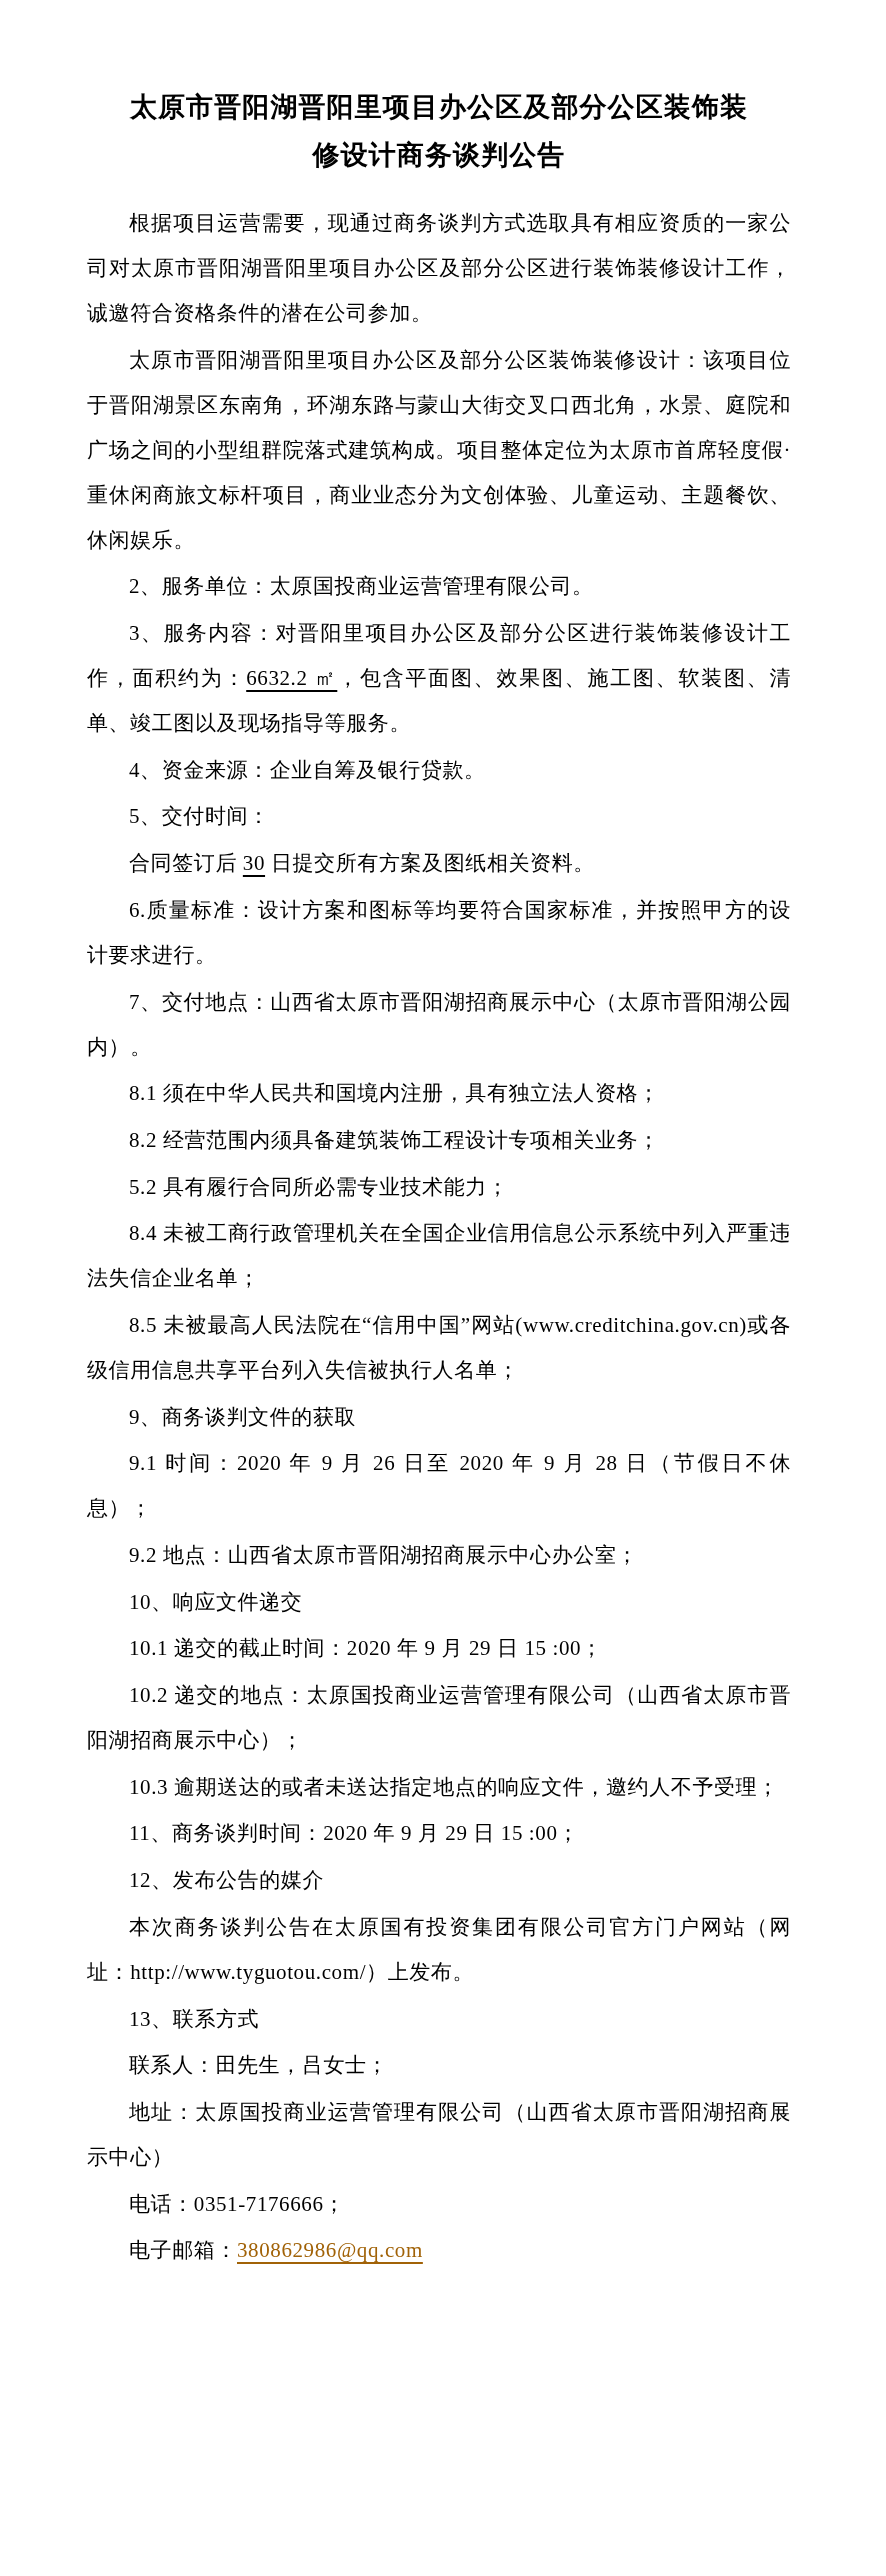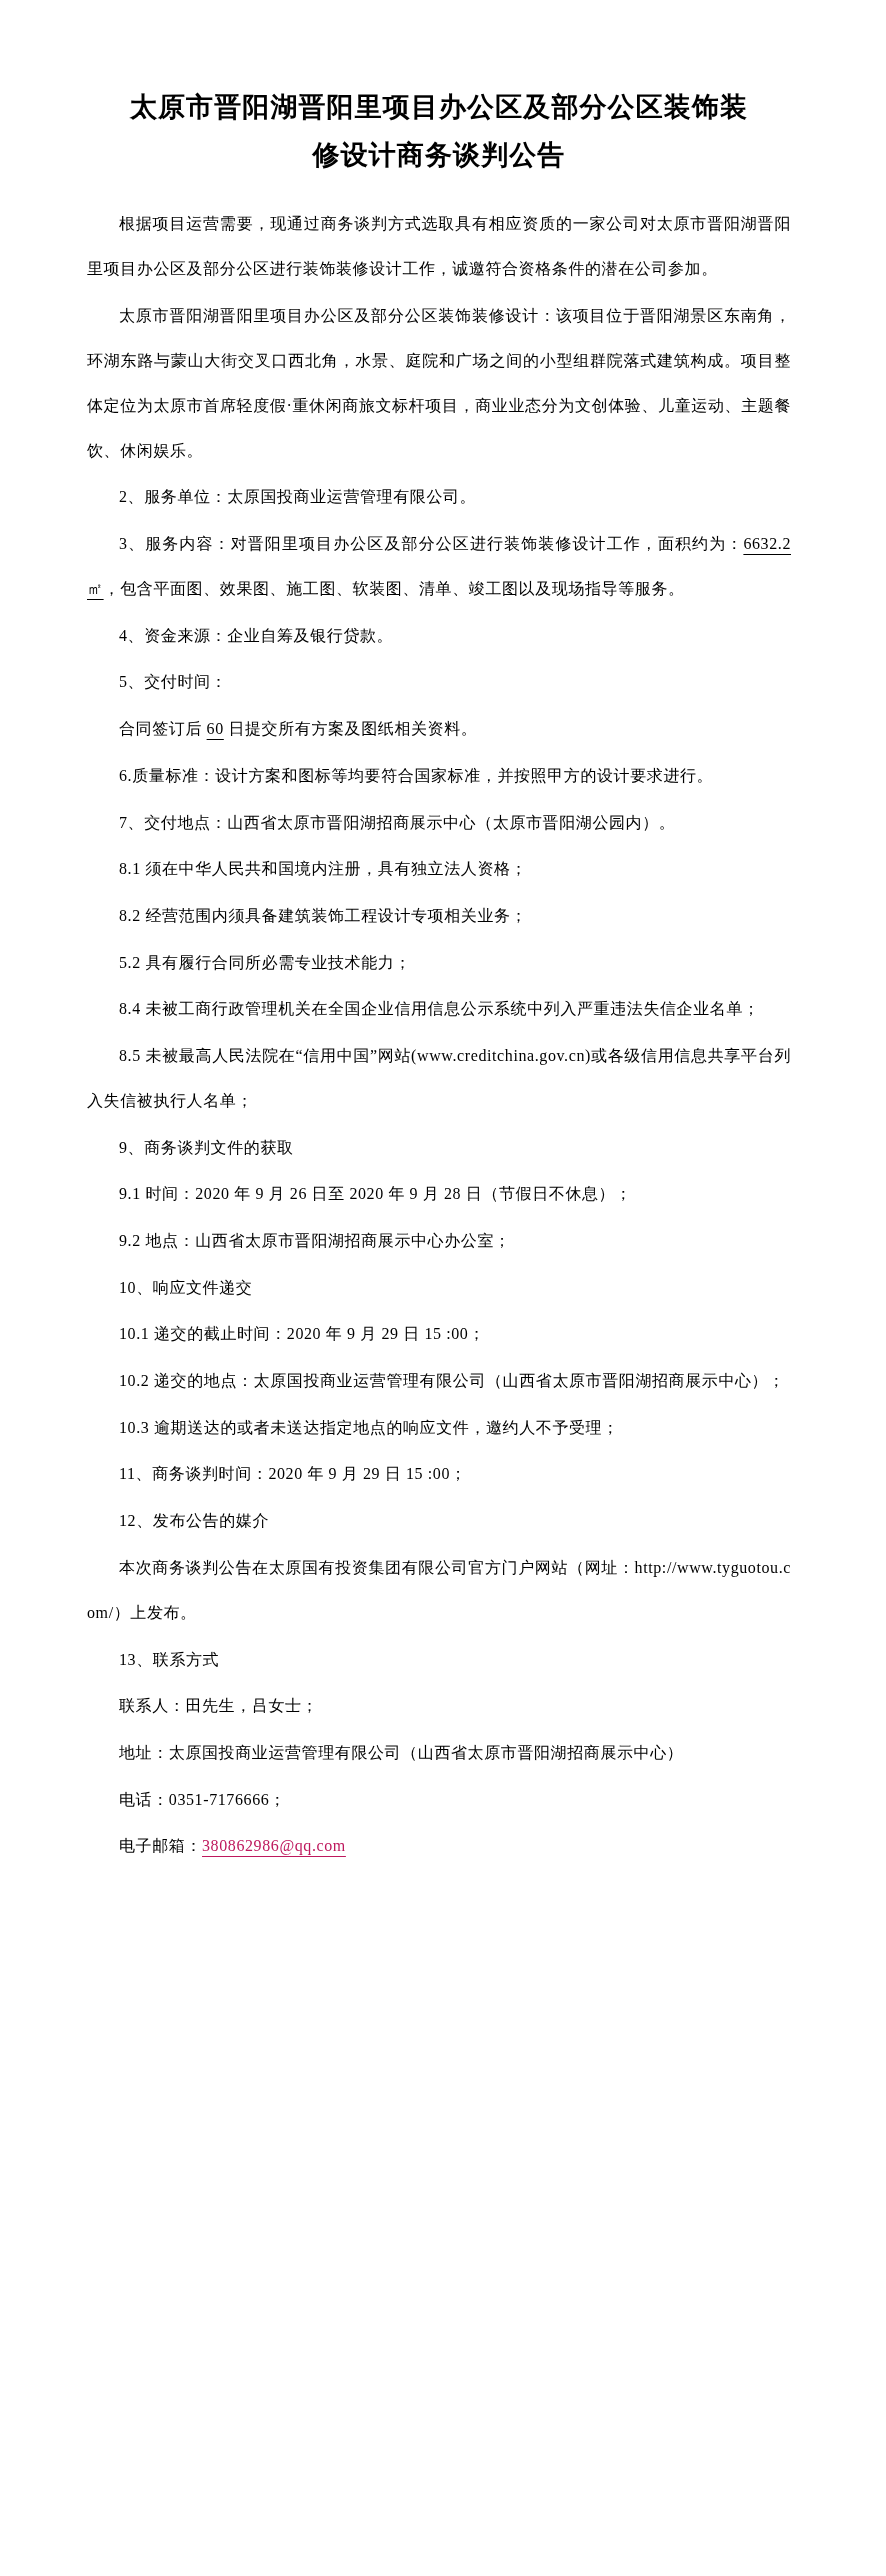--- a/index.html
+++ b/index.html
@@ -23,21 +23,21 @@
     font-size: 27px;
     line-height: 48px;
     letter-spacing: 1.1px;
     margin: 0 0 22px 0;
   }
   .doc-title .title-line {
     display: block;
   }
   .doc-body p {
     margin: 0 0 1.7px 0;
-    font-size: 16px;
+    font-size: 21px;
     line-height: 45px;
     letter-spacing: 0.6px;
     text-indent: 2em;
     text-align: justify;
     text-align-last: left;
     text-justify: inter-character;
     word-break: break-all;
   }
   .u {
     text-decoration: underline;
@@ -57,21 +57,21 @@
     <span class="title-line">太原市晋阳湖晋阳里项目办公区及部分公区装饰装</span>
     <span class="title-line">修设计商务谈判公告</span>
   </h1>
   <div id="content" class="doc-body">
       <p><span>根据项目运营需要，现通过商务谈判方式选取具有相应资质的一家公司对太原市晋阳湖晋阳里项目办公区及部分公区进行装饰装修设计工作，诚邀符合资格条件的潜在公司参加。</span></p>
       <p><span>太原市晋阳湖晋阳里项目办公区及部分公区装饰装修设计：该项目位于晋阳湖景区东南角，环湖东路与蒙山大街交叉口西北角，水景、庭院和广场之间的小型组群院落式建筑构成。项目整体定位为太原市首席轻度假·重休闲商旅文标杆项目，商业业态分为文创体验、儿童运动、主题餐饮、休闲娱乐。</span></p>
       <p><span>2、服务单位：太原国投商业运营管理有限公司。</span></p>
       <p><span>3、服务内容：对晋阳里项目办公区及部分公区进行装饰装修设计工作，面积约为：</span><span class="u">6632.2 ㎡</span><span>，包含平面图、效果图、施工图、软装图、清单、竣工图以及现场指导等服务。</span></p>
       <p><span>4、资金来源：企业自筹及银行贷款。</span></p>
       <p><span>5、交付时间：</span></p>
-      <p><span>合同签订后 </span><span class="u">60</span><span> 日提交所有方案及图纸相关资料。</span></p>
+      <p><span>合同签订后 </span><span class="u">30</span><span> 日提交所有方案及图纸相关资料。</span></p>
       <p><span>6.质量标准：设计方案和图标等均要符合国家标准，并按照甲方的设计要求进行。</span></p>
       <p><span>7、交付地点：山西省太原市晋阳湖招商展示中心（太原市晋阳湖公园内）。</span></p>
       <p><span>8.1 须在中华人民共和国境内注册，具有独立法人资格；</span></p>
       <p><span>8.2 经营范围内须具备建筑装饰工程设计专项相关业务；</span></p>
       <p><span>5.2 具有履行合同所必需专业技术能力；</span></p>
       <p><span>8.4 未被工商行政管理机关在全国企业信用信息公示系统中列入严重违法失信企业名单；</span></p>
       <p><span>8.5 未被最高人民法院在“信用中国”网站(www.creditchina.gov.cn)或各级信用信息共享平台列入失信被执行人名单；</span></p>
       <p><span>9、商务谈判文件的获取</span></p>
       <p><span>9.1 时间：2020 年 9 月 26 日至 2020 年 9 月 28 日（节假日不休息）；</span></p>
       <p><span>9.2 地点：山西省太原市晋阳湖招商展示中心办公室；</span></p>
@@ -79,16 +79,16 @@
       <p><span>10.1 递交的截止时间：2020 年 9 月 29 日 15 :00；</span></p>
       <p><span>10.2 递交的地点：太原国投商业运营管理有限公司（山西省太原市晋阳湖招商展示中心）；</span></p>
       <p><span>10.3 逾期送达的或者未送达指定地点的响应文件，邀约人不予受理；</span></p>
       <p><span>11、商务谈判时间：2020 年 9 月 29 日 15 :00；</span></p>
       <p><span>12、发布公告的媒介</span></p>
       <p><span>本次商务谈判公告在太原国有投资集团有限公司官方门户网站（网址：http://www.tyguotou.com/）上发布。</span></p>
       <p><span>13、联系方式</span></p>
       <p><span>联系人：田先生，吕女士；</span></p>
       <p><span>地址：太原国投商业运营管理有限公司（山西省太原市晋阳湖招商展示中心）</span></p>
       <p><span>电话：0351-7176666；</span></p>
-      <p><span>电子邮箱：</span><a class="email-link" href="#" style="color: #be185d;">380862986@qq.com</a></p>
+      <p><span>电子邮箱：</span><a class="email-link" href="#" style="color: #a16207;">380862986@qq.com</a></p>
     </div>
 </div>
 
 
 </body></html>

